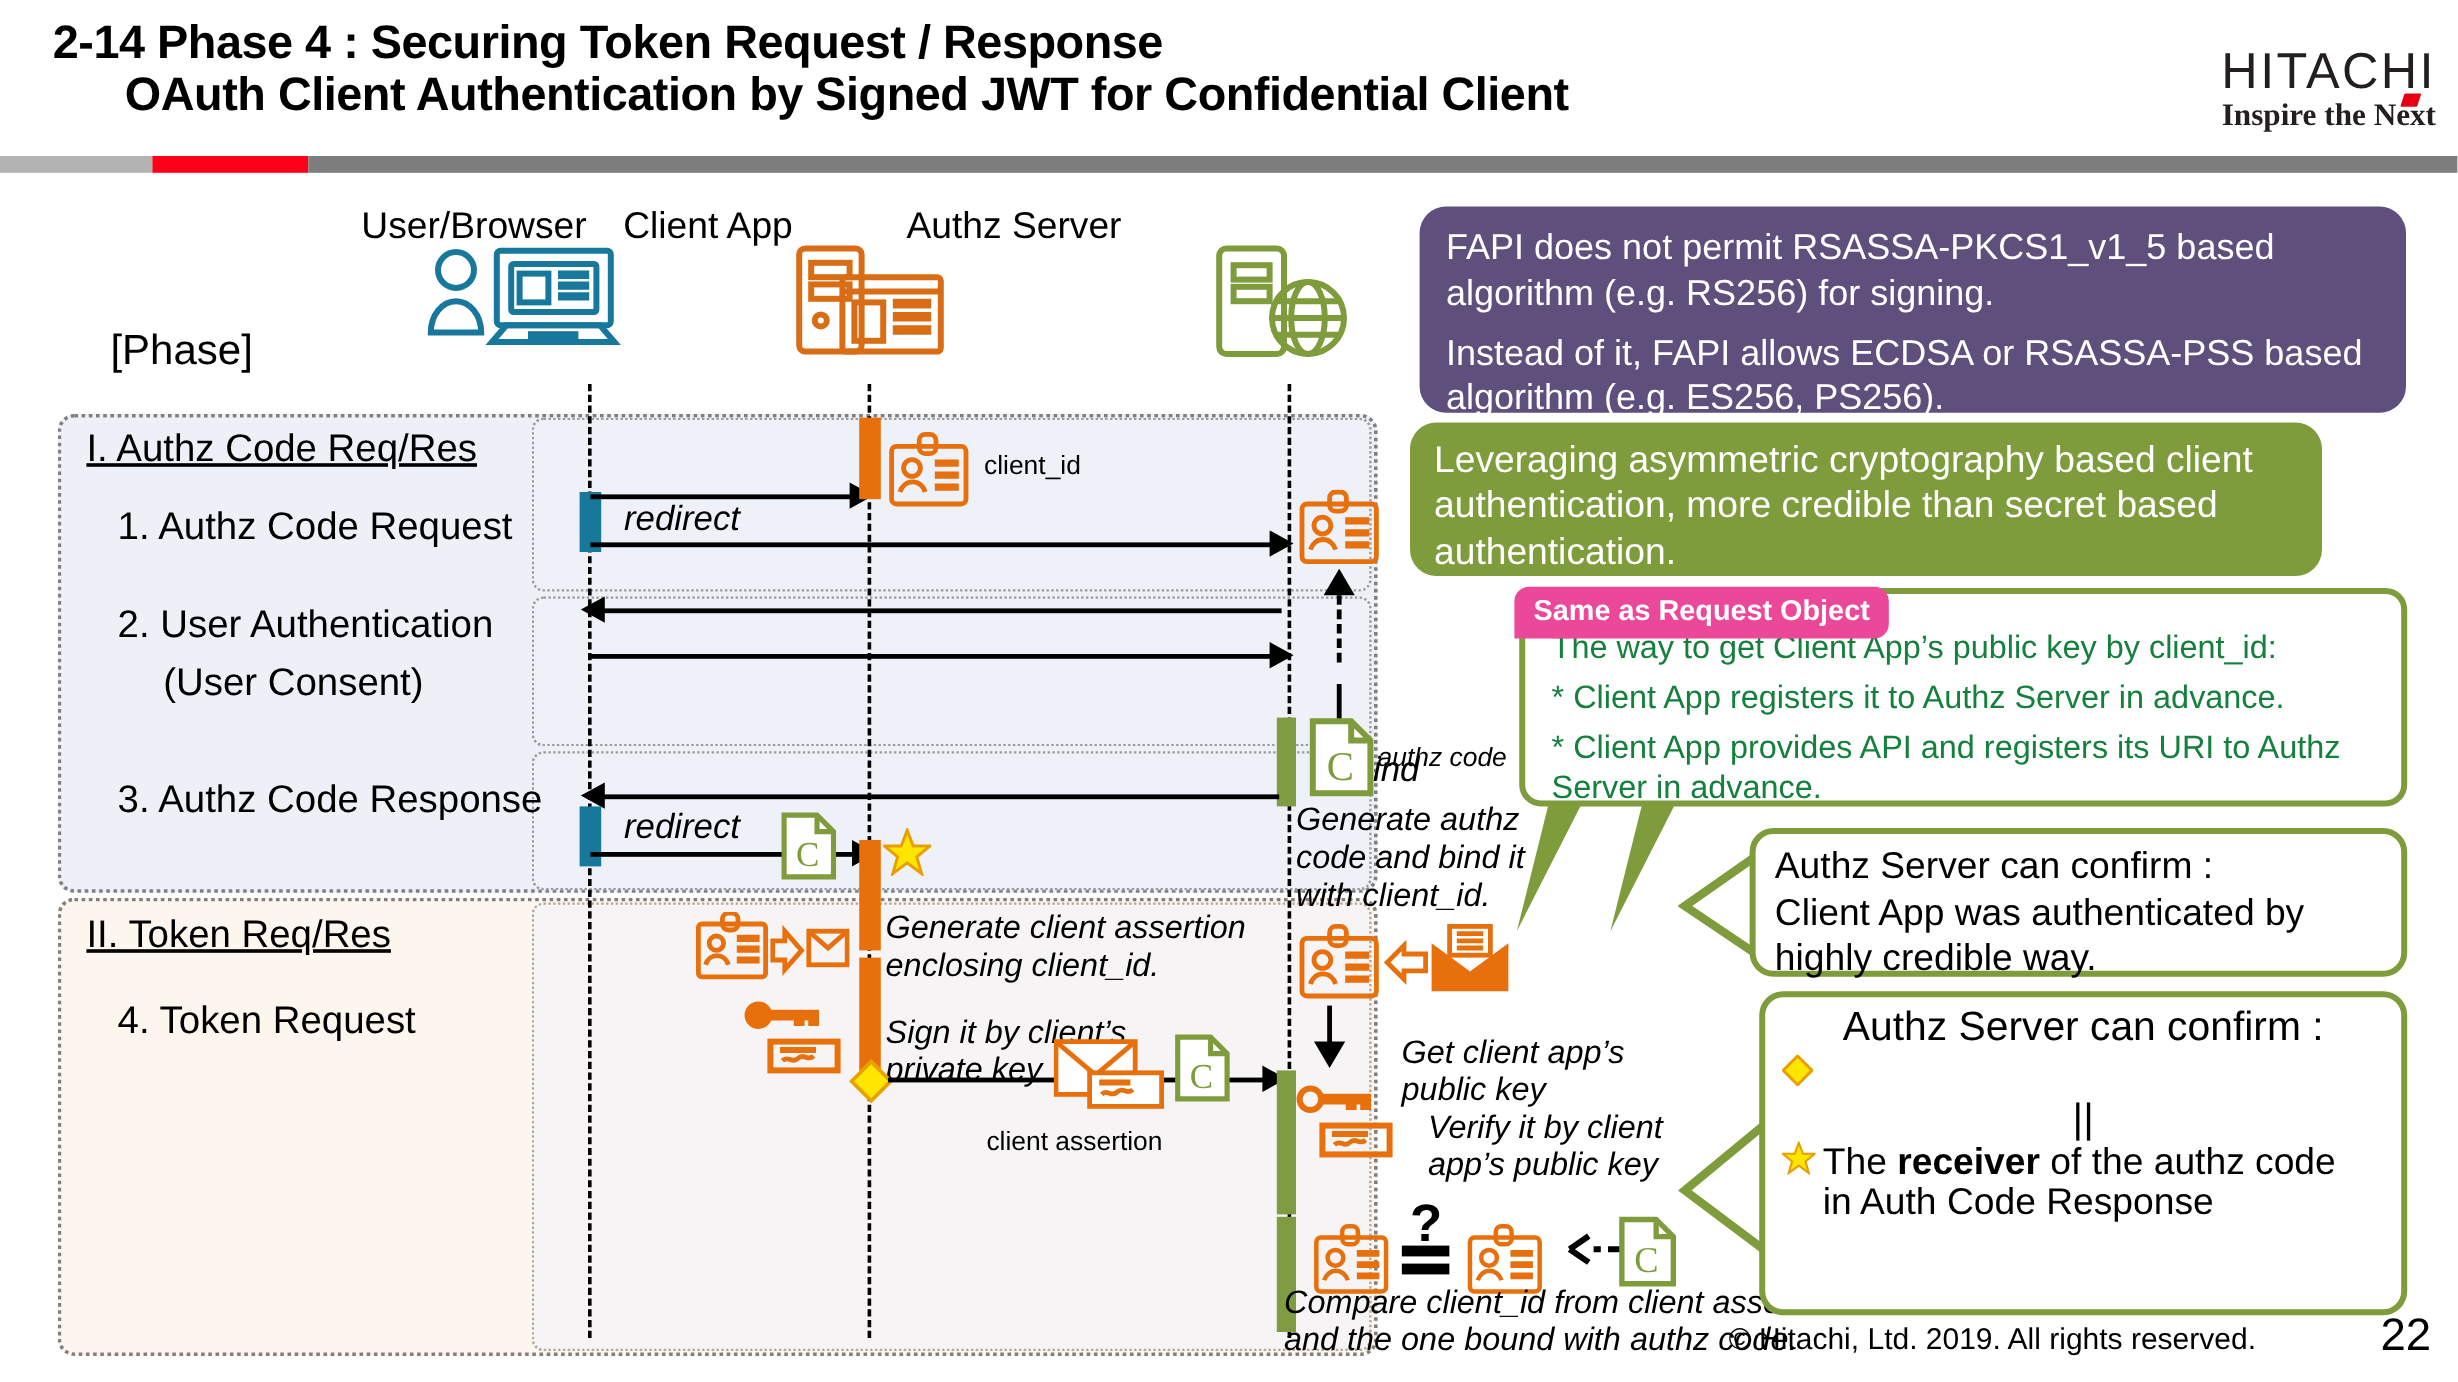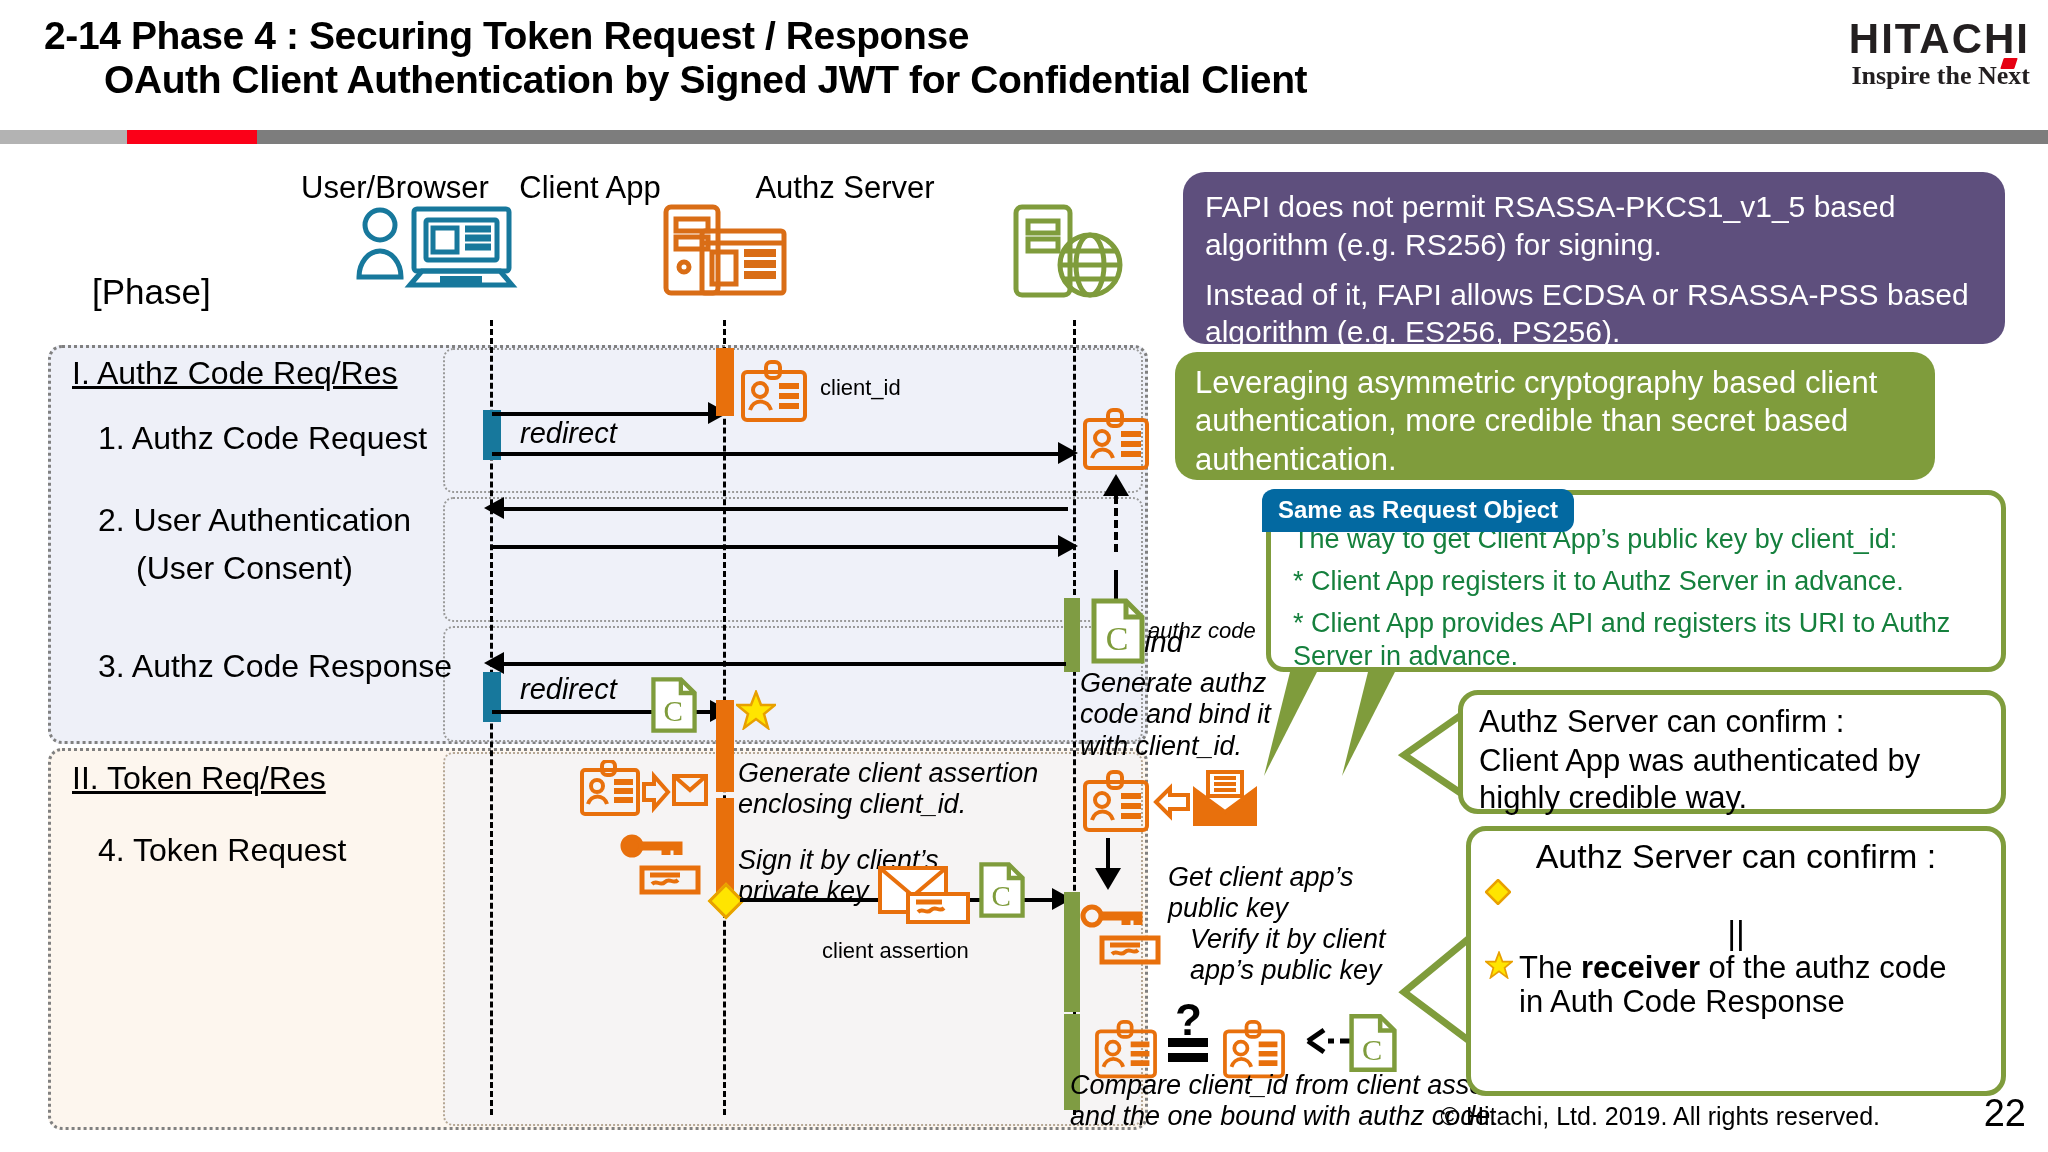--- a/index.html
+++ b/index.html
@@ -7,22 +7,22 @@
               font-family:"Liberation Sans", sans-serif; }
   #slide { position:relative; width:2048px; height:1152px; background:#fff; }
 
   
   .title-block { position:absolute; left:44px; top:14px; width:1660px; }
   .title-line { font-size:39px; font-weight:bold; color:#000; line-height:1.12;
                 letter-spacing:-0.4px; white-space:nowrap; }
   .title-line.l2 { padding-left:60px; }
 
   .logo-wrap { position:absolute; right:18px; top:18px; width:300px; text-align:right; }
-  .logo-main { font-size:42px; font-weight:bold; color:#231f20; letter-spacing:2px;
-               line-height:1; }
+  .logo-main { font-size:42px; font-weight:normal; color:#231f20; letter-spacing:2px;
+               line-height:1;margin-top:20px; }
   .logo-sub { font-size:26px; color:#231f20; line-height:1.05; margin-top:2px;
               font-family:"Liberation Serif", serif; font-weight:600; position:relative;}
   .logo-tick { position:absolute; right:14px; top:-4px; width:14px; height:11px;
                background:#e60012; transform:skewX(-18deg); border-radius:1px;}
 
   .rulebar { position:absolute; left:0; top:130px; width:2048px; height:14px; }
   .rb-a { position:absolute; left:0; top:0; width:127px; height:14px; background:#b3b3b3; }
   .rb-b { position:absolute; left:127px; top:0; width:130px; height:14px; background:#fb0018; }
   .rb-c { position:absolute; left:257px; top:0; right:0; height:14px; background:#7d7d7d; }
 
@@ -107,21 +107,21 @@
   #co-green { left:1175px; top:352px; width:760px; height:128px; background:#7f9c3c;
               border-radius:22px; }
   #co-green .pad { padding:12px 20px; }
   #co-green p { color:#fff; font-size:31px; line-height:1.24; }
 
   #co-same { left:1266px; top:490px; width:740px; height:182px; background:#fff;
              border:5px solid #7f9c3c; border-radius:18px; }
   #co-same .pad { padding:28px 20px 6px 22px; }
   #co-same p { color:#15803d; font-size:27px; line-height:1.22; }
   #co-same p+p { margin-top:9px; }
-  .same-tab { position:absolute; left:1262px; top:489px; background:#0369a1;
+  .same-tab { position:absolute; left:1262px; top:489px; background:#ec4899;
               color:#fff; font-size:24px; font-weight:bold; padding:7px 16px 8px 16px;
               border-radius:12px 12px 12px 0; }
 
   #co-conf1 { left:1458px; top:690px; width:548px; height:124px; background:#fff;
               border:5px solid #7f9c3c; border-radius:20px; }
   #co-conf1 .pad { padding:8px 16px; }
   #co-conf1 p { font-size:31px; color:#000; line-height:1.2; }
   #co-conf1 p.p2 { margin-top:2px; }
 
   #co-conf2 { left:1466px; top:826px; width:540px; height:270px; background:#fff;

